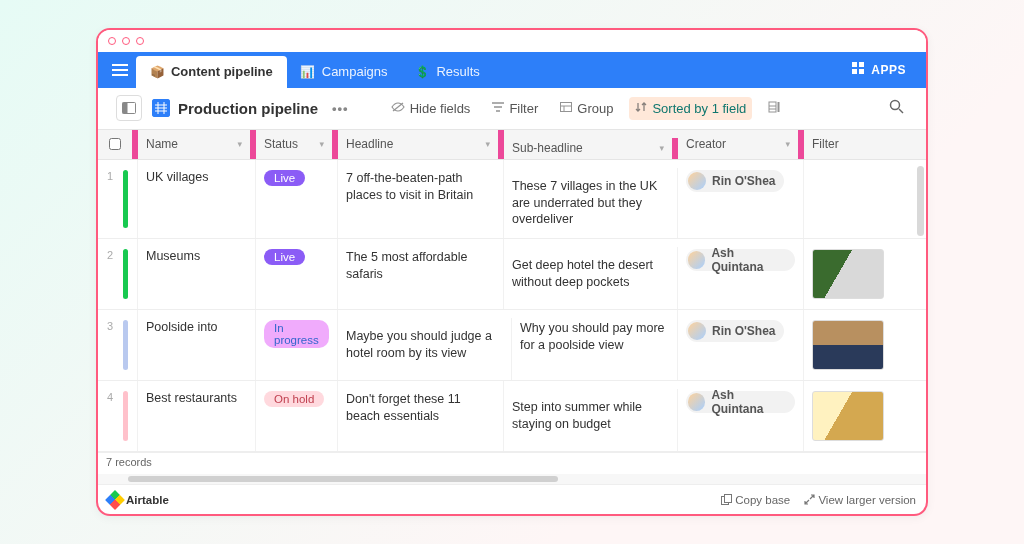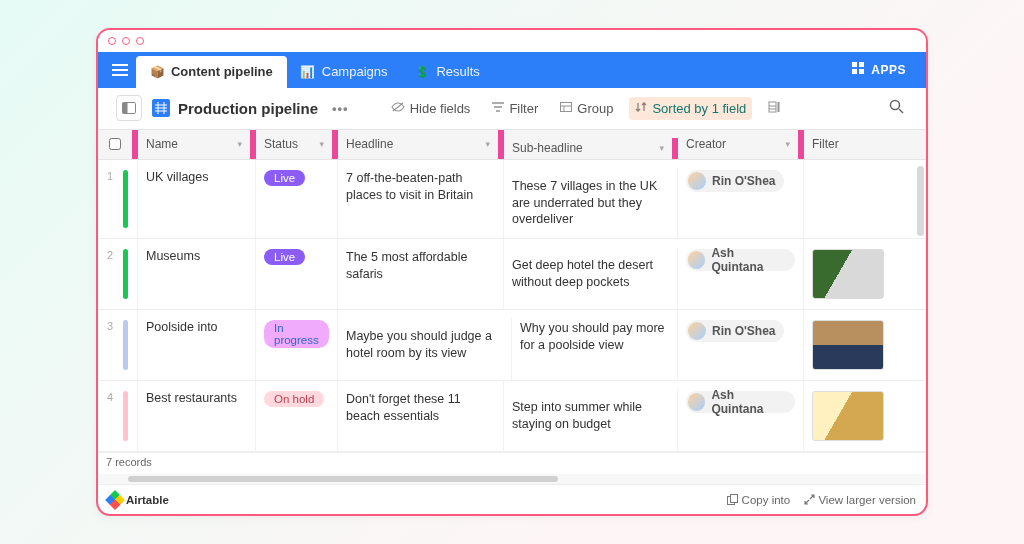--- a/index.html
+++ b/index.html
@@ -409,21 +409,21 @@
     <span class="logo">
       <span class="logo-mark"></span>
       <span>Airtable</span>
     </span>
     <div class="right">
       <span>
         <svg width="11" height="11" viewBox="0 0 11 11" style="vertical-align:-1px">
             <rect x="0.5" y="2.5" width="7" height="8" fill="none" stroke="#777"></rect>
             <rect x="3.5" y="0.5" width="7" height="8" fill="#fff" stroke="#777"></rect>
           </svg>
-        <span>Copy into</span>
+        <span>Copy base</span>
       </span>
       <span>
         <svg width="11" height="11" viewBox="0 0 11 11" style="vertical-align:-1px">
             <path d="M1 10L5 6M10 1L6 5M7 1h3v3M4 10H1V7" stroke="#777" fill="none" stroke-width="1.2"></path>
           </svg>
         <span>View larger version</span>
       </span>
     </div>
   </div>
 

